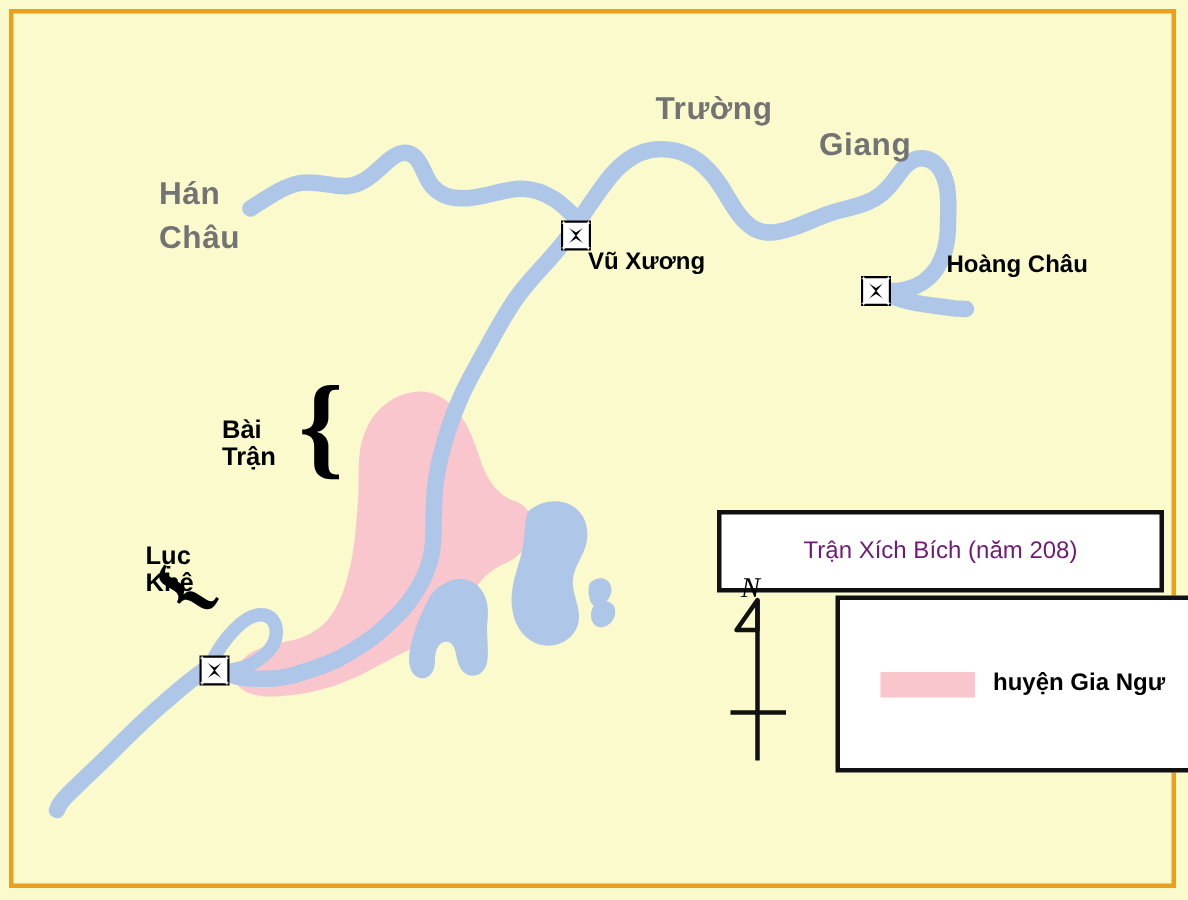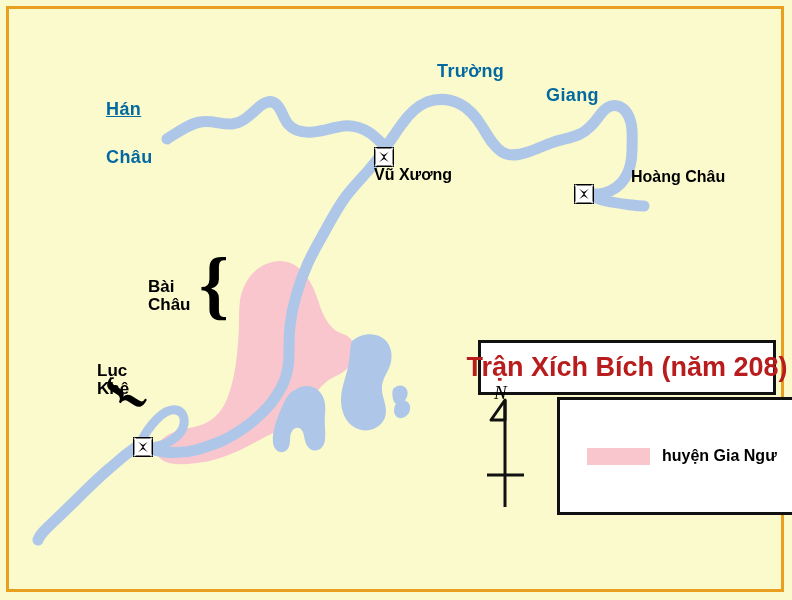--- a/index.html
+++ b/index.html
@@ -34,23 +34,23 @@
     top: 0;
     width: 792px;
     height: 600px;
   }
   .map-label {
     position: absolute;
     white-space: pre;
     line-height: 1.08;
   }
   .river-label {
-    color: #0369a1;
-    font-weight: bold;
-    font-size: 18px;
+    color: #737373;
+    font-weight: bold;
+    font-size: 21px;
     letter-spacing: 0.4px;
   }
   .city-label {
     color: #000000;
     font-weight: bold;
     font-size: 16px;
   }
   .region-label {
     color: #000000;
     font-weight: bold;
@@ -72,23 +72,23 @@
     width: 298px;
     height: 55px;
     box-sizing: border-box;
     background: #ffffff;
     border: 3px solid #111111;
     display: flex;
     align-items: center;
     justify-content: center;
   }
   #title-text {
-    font-size: 27px;
-    font-weight: bold;
-    color: #b91c1c;
+    font-size: 16px;
+    font-weight: normal;
+    color: #701a75;
     white-space: pre;
   }
   #legend-box {
     position: absolute;
     left: 557px;
     top: 397px;
     width: 258px;
     height: 118px;
     box-sizing: border-box;
     background: #ffffff;
@@ -263,53 +263,53 @@
              C 165,445 156,447 148,447
              C 144,447 141,446 140,444 Z"></path>
 
     <g>
       <line x1="505" y1="400" x2="505" y2="507" stroke="#111111" stroke-width="3"></line>
       <line x1="487" y1="475" x2="524" y2="475" stroke="#111111" stroke-width="3"></line>
       <path d="M 505,400 L 505,420 L 491,420 Z" fill="none" stroke="#111111" stroke-width="3" stroke-linejoin="round"></path>
     </g>
   </svg>
 
-  <div class="map-label river-label" style="left:106px; top:100px;text-decoration:underline;">Hán</div>
+  <div class="map-label river-label" style="left:106px; top:119px;">Hán</div>
   <div class="map-label river-label" style="left:106px; top:148px;">Châu</div>
   <div class="map-label river-label" style="left:437px; top:62px;">Trường</div>
   <div class="map-label river-label" style="left:546px; top:86px;">Giang</div>
 
   <svg class="marker" style="left:373px; top:146px;" viewBox="0 0 22 22">
     <rect x="1" y="1" width="20" height="20" fill="#000000"></rect>
     <path d="M 1,1 L 11,11 L 1,21 Z" fill="#ffffff" transform="translate(1.6,0) scale(0.82,1)"></path>
     <path d="M 21,1 L 11,11 L 21,21 Z" fill="#ffffff" transform="translate(-1.6,0) scale(0.82,1) translate(4.8,0)"></path>
     <path d="M 1,1 L 11,9 L 21,1 Z" fill="#ffffff" transform="translate(0,1.6) scale(1,0.82)"></path>
     <path d="M 1,21 L 11,13 L 21,21 Z" fill="#ffffff" transform="translate(0,-1.6) scale(1,0.82) translate(0,4.8)"></path>
   </svg>
-  <div class="map-label city-label" style="left:374px; top:166px;">Vũ Xương</div>
+  <div class="map-label city-label" style="left:392px; top:166px;">Vũ Xương</div>
 
   <svg class="marker" style="left:573px; top:183px;" viewBox="0 0 22 22">
     <rect x="1" y="1" width="20" height="20" fill="#000000"></rect>
     <path d="M 1,1 L 11,11 L 1,21 Z" fill="#ffffff" transform="translate(1.6,0) scale(0.82,1)"></path>
     <path d="M 21,1 L 11,11 L 21,21 Z" fill="#ffffff" transform="translate(-1.6,0) scale(0.82,1) translate(4.8,0)"></path>
     <path d="M 1,1 L 11,9 L 21,1 Z" fill="#ffffff" transform="translate(0,1.6) scale(1,0.82)"></path>
     <path d="M 1,21 L 11,13 L 21,21 Z" fill="#ffffff" transform="translate(0,-1.6) scale(1,0.82) translate(0,4.8)"></path>
   </svg>
   <div class="map-label city-label" style="left:631px; top:168px;">Hoàng Châu</div>
 
   <svg class="marker" style="left:132px; top:436px;" viewBox="0 0 22 22">
     <rect x="1" y="1" width="20" height="20" fill="#000000"></rect>
     <path d="M 1,1 L 11,11 L 1,21 Z" fill="#ffffff" transform="translate(1.6,0) scale(0.82,1)"></path>
     <path d="M 21,1 L 11,11 L 21,21 Z" fill="#ffffff" transform="translate(-1.6,0) scale(0.82,1) translate(4.8,0)"></path>
     <path d="M 1,1 L 11,9 L 21,1 Z" fill="#ffffff" transform="translate(0,1.6) scale(1,0.82)"></path>
     <path d="M 1,21 L 11,13 L 21,21 Z" fill="#ffffff" transform="translate(0,-1.6) scale(1,0.82) translate(0,4.8)"></path>
   </svg>
 
   <div class="map-label region-label" style="left:148px; top:278px;">Bài
-Châu</div>
+Trận</div>
   <div class="brace-glyph" style="left:199px; top:246px; font-size:76px;">{</div>
 
   <div class="map-label region-label" style="left:97px; top:362px;">Lục
 Khê</div>
   <div class="brace-glyph" style="left:112px; top:368px; font-size:52px; transform:rotate(-58deg); transform-origin:center;">{</div>
 
   <div id="title-box">
     <span id="title-text">Trận Xích Bích (năm 208)</span>
   </div>
 

